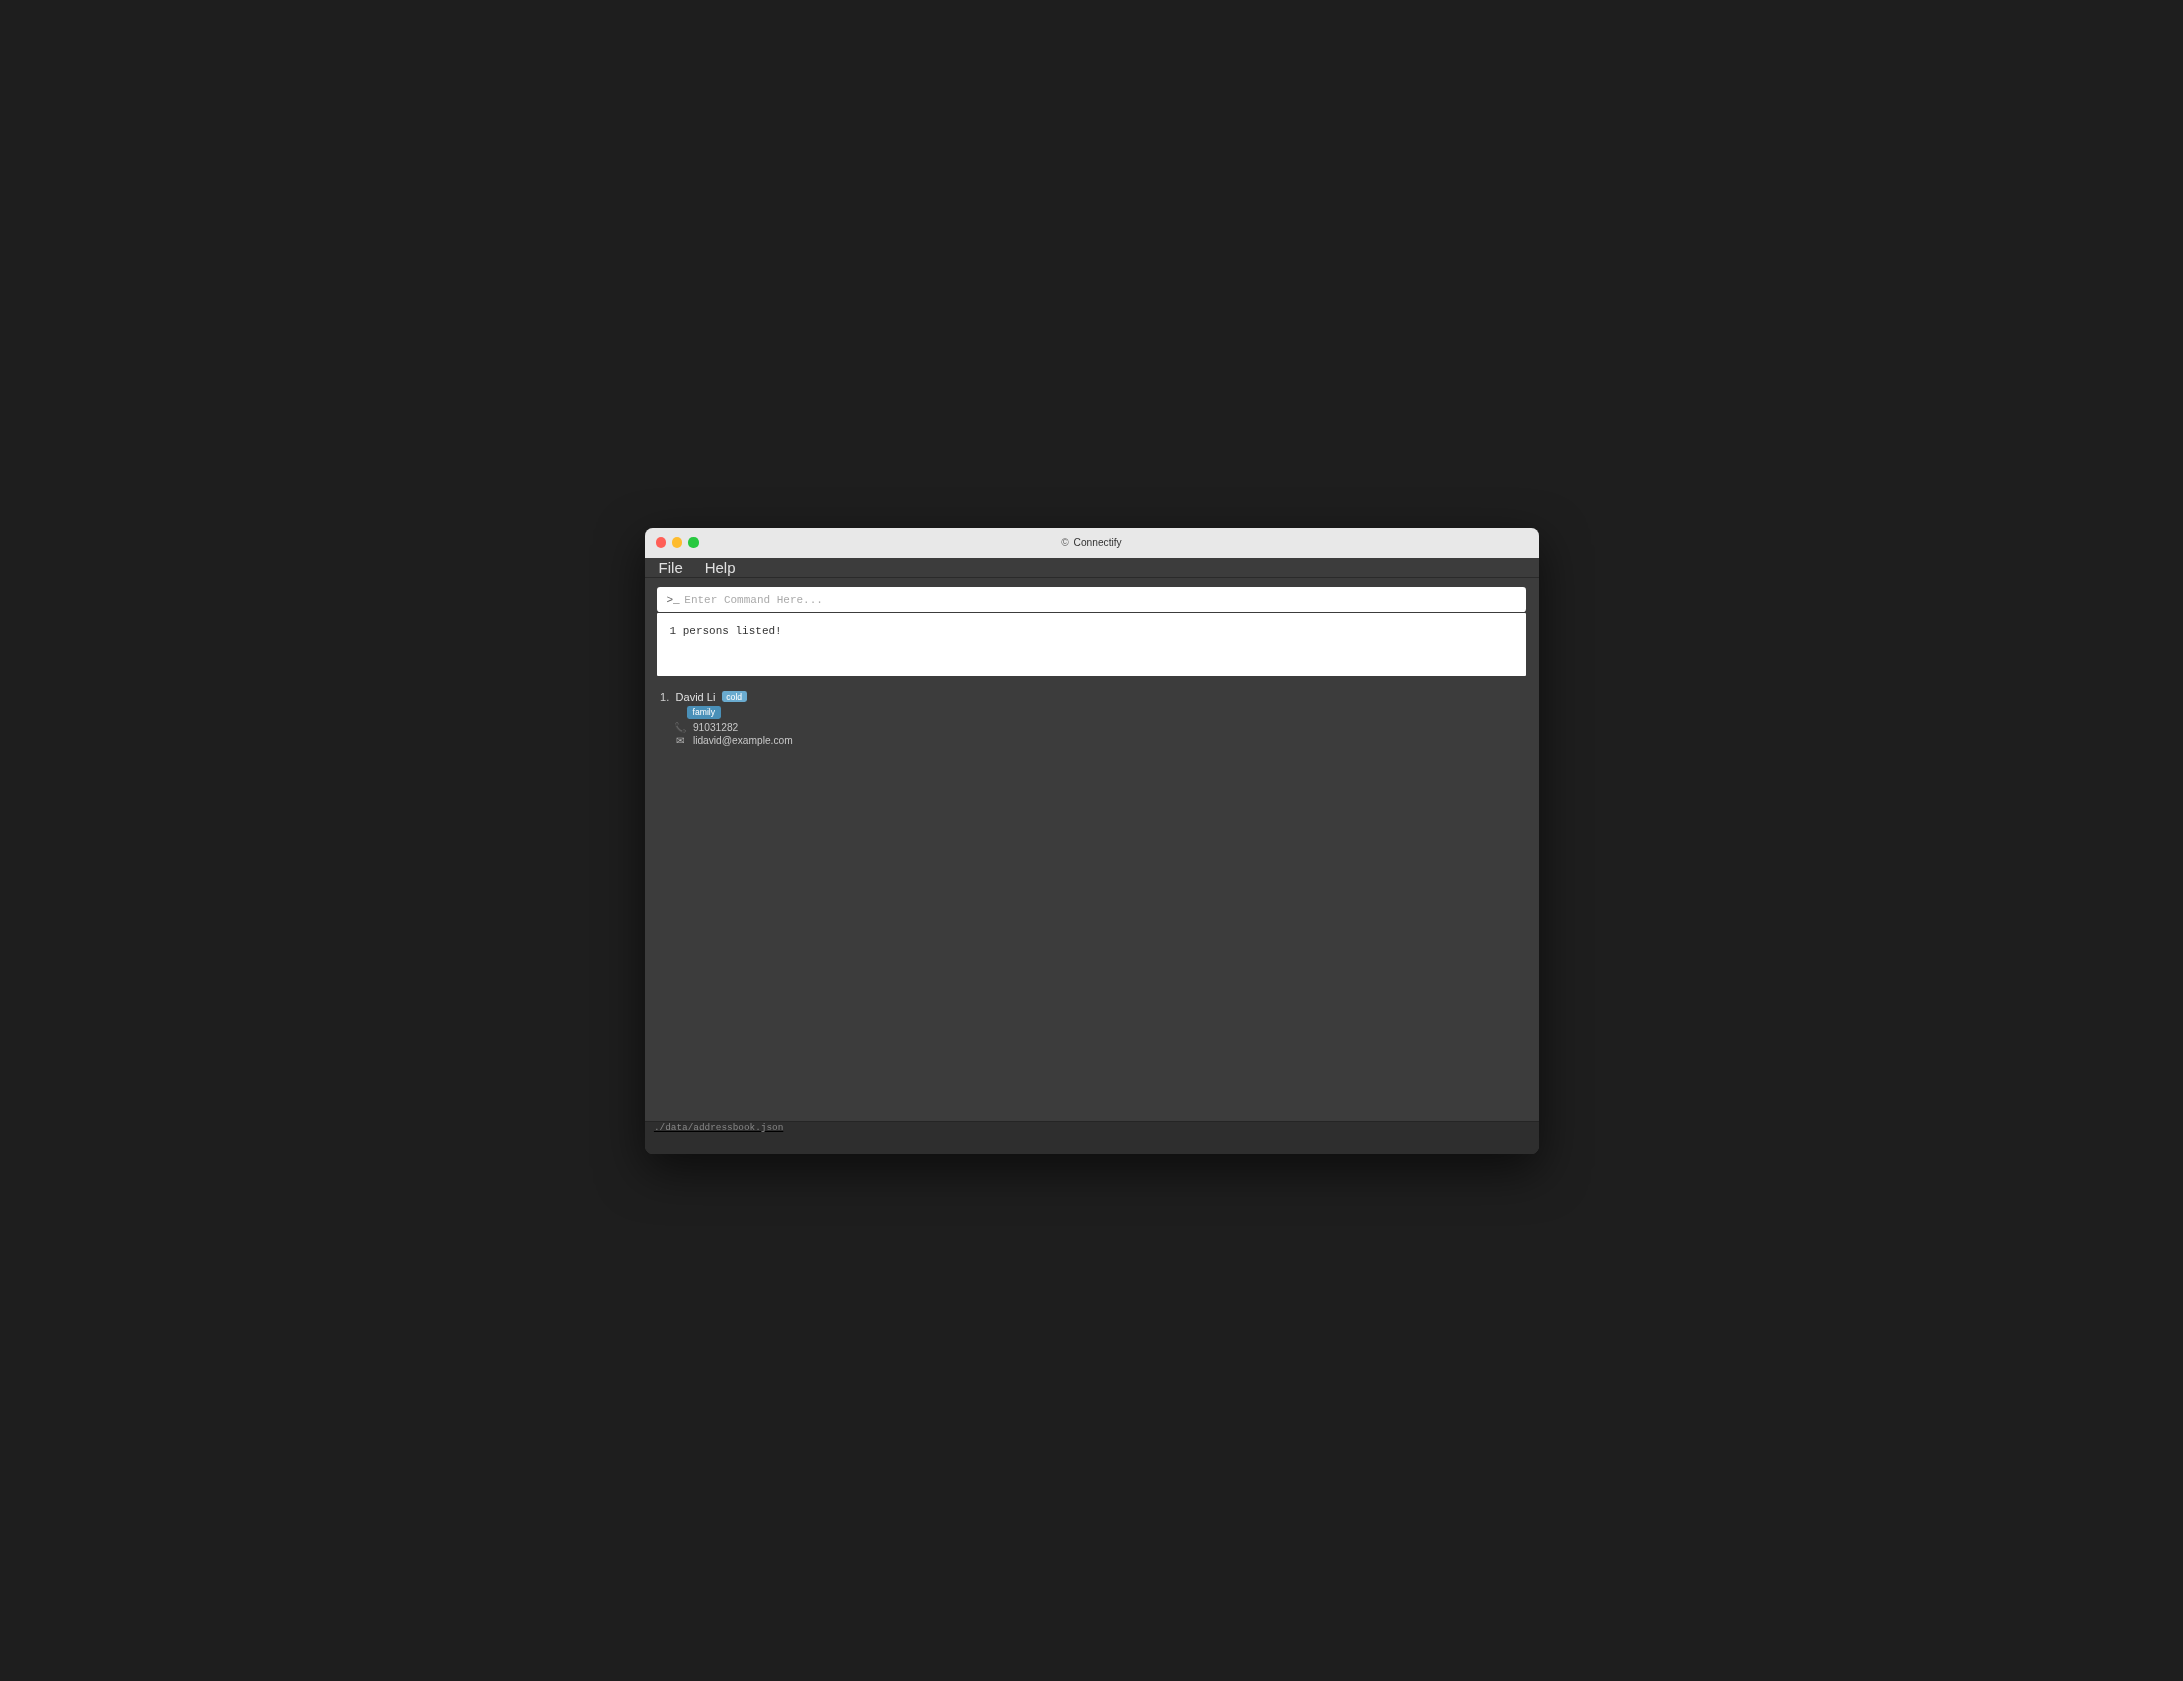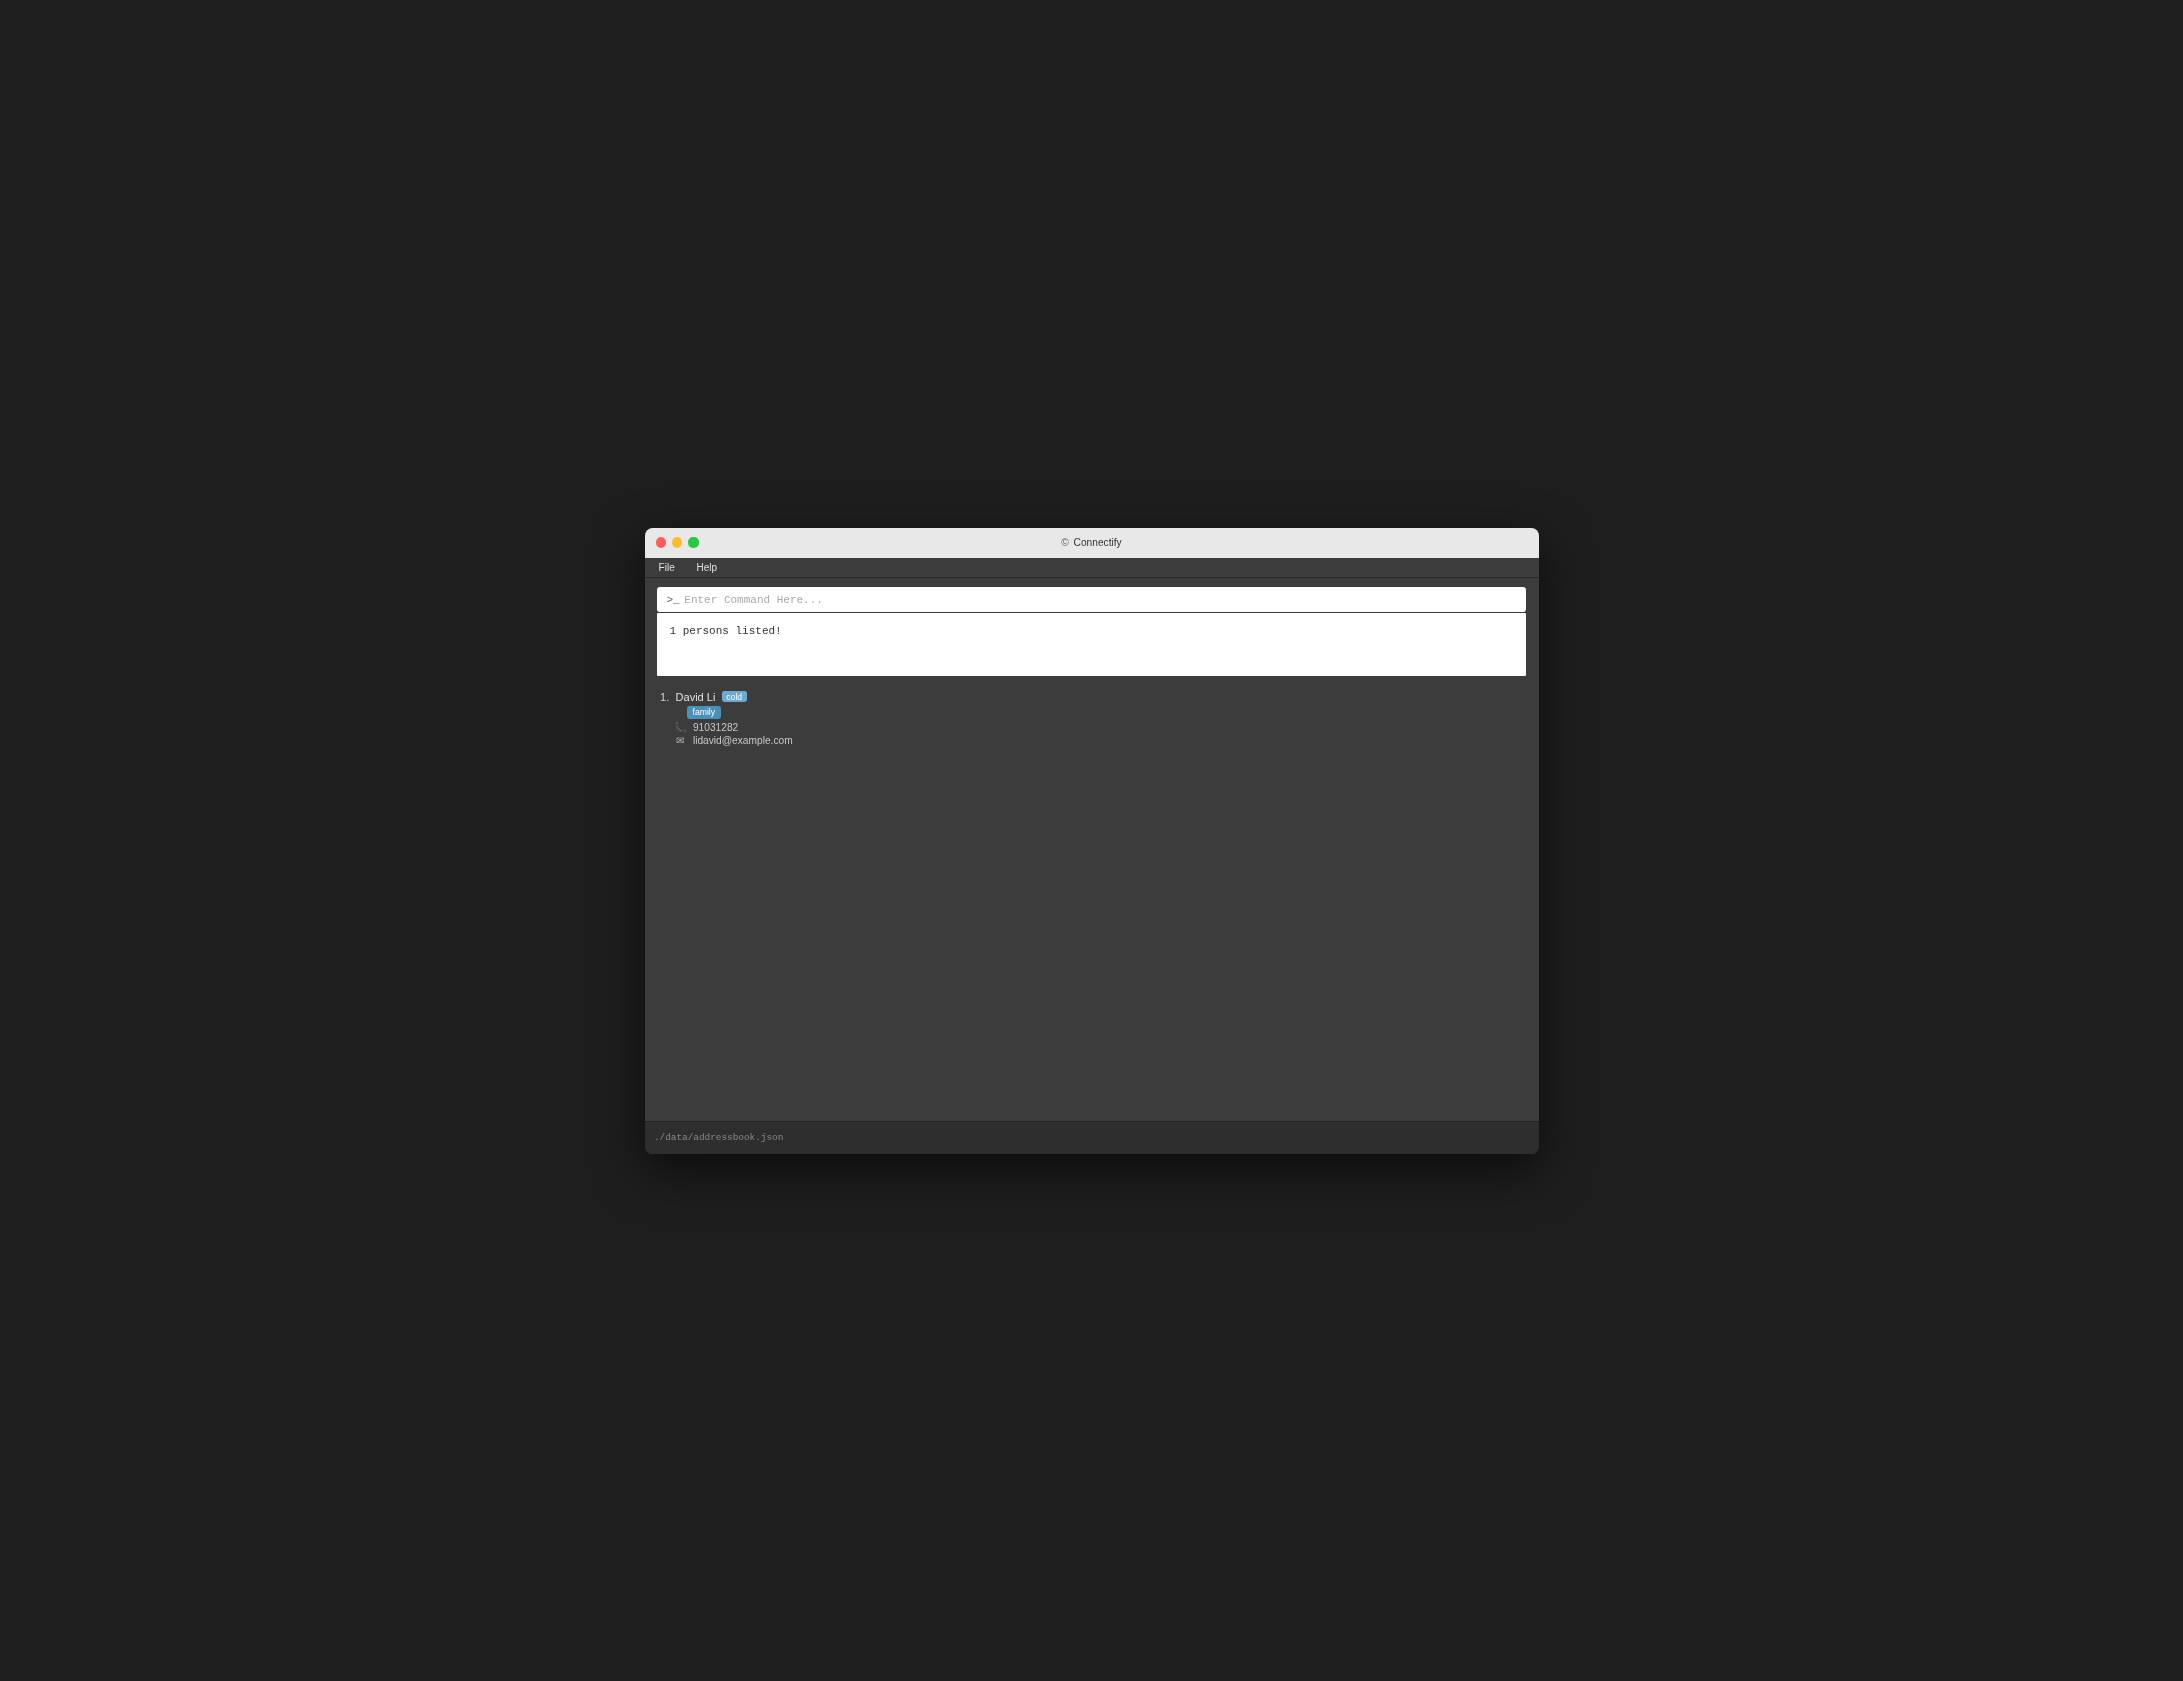--- a/index.html
+++ b/index.html
@@ -68,21 +68,21 @@
       background: #3c3c3c;
       height: 20.4px;
       display: flex;
       align-items: center;
       padding: 0 9.4px;
       gap: 12.5px;
       border-bottom: 0.8px solid #2a2a2a;
     }
 
     .menubar-item {
-      font-size: 10px;
+      font-size: 15px;
       color: #e0e0e0;
       cursor: pointer;
       padding: 1.6px 4.7px;
       border-radius: 2.4px;
     }
 
     
     .content {
       padding: 9.4px 12.5px;
     }
@@ -208,24 +208,24 @@
     .contact-detail-text {
       font-size: 10.2px;
       color: #c8c8c8;
     }
 
     
     .statusbar {
       background: #2e2e2e;
       height: 33px;
       display: flex;
-      align-items: center;
       padding: 0 9.4px;
       border-top: 0.8px solid #252525;
       margin-top: auto;
+      text-decoration: underline;
     }
 
     .statusbar-text {
       font-size: 9.4px;
       color: #888;
       font-family: 'Courier New', Courier, monospace;
     }
 
     .window-body {
       display: flex;

